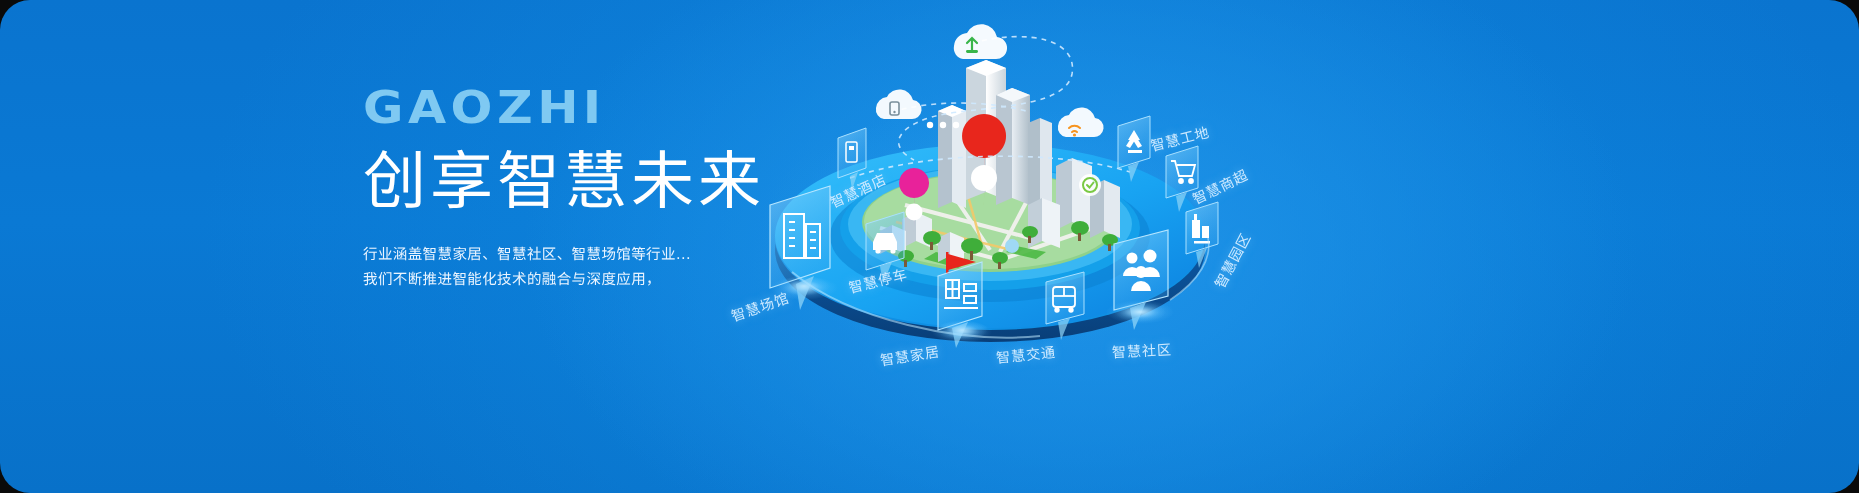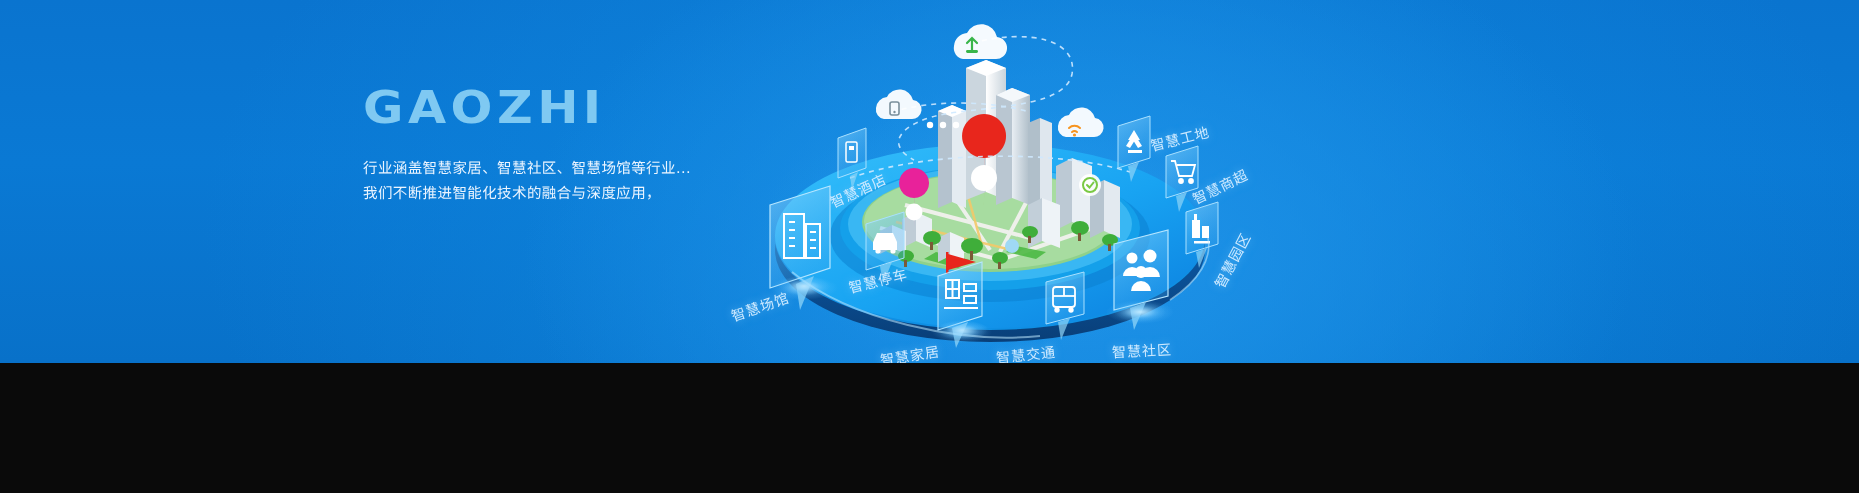--- a/index.html
+++ b/index.html
@@ -2,27 +2,28 @@
 <html lang="zh-CN"><head>
 <meta charset="utf-8">
 <title>GAOZHI Hero Banner</title>
 <style>
   * { margin:0; padding:0; box-sizing:border-box; }
   html,body{ background:#0a0a0a; }
   body { font-family:"Liberation Sans","DejaVu Sans",sans-serif; }
 
   #banner {
     position:relative;
-    width:1859px; height:363px;
+    width:1859px; height:493px;
     overflow:hidden;
     background:#0b7ad4;
     background:
       radial-gradient(ellipse 900px 560px at 1080px 250px, #1f93e8 0%, rgba(31,147,232,0) 62%),
       radial-gradient(ellipse 1200px 700px at 1040px 230px, #0f86de 0%, rgba(15,134,222,0) 70%),
       linear-gradient(180deg,#0a74cf 0%,#0a79d4 45%,#0871c9 100%);
+    border-radius: 30px;
   }
 
   
   #text-block { position:absolute; left:363px; top:86px; width:430px; }
 
   .logo-word {
     font-family:"DejaVu Sans",sans-serif;
     font-weight:bold;
     font-size:44px;
     letter-spacing:4px;
@@ -70,20 +71,21 @@
     text-shadow:0 0 8px rgba(120,205,255,.65);
   }
 </style>
 </head>
 <body>
 
 <div id="banner">
 
   <div id="text-block">
     <div class="logo-word">GAOZHI</div>
+    <div class="headline">创享智慧未来</div>
     <div class="desc">
       <div class="desc-line">行业涵盖智慧家居、智慧社区、智慧场馆等行业...</div>
       <div class="desc-line">我们不断推进智能化技术的融合与深度应用，</div>
     </div>
   </div>
 
   <div id="illustration">
     <svg viewBox="0 0 700 493" xmlns="http://www.w3.org/2000/svg">
       <defs>
         <linearGradient id="discTop" x1="0" y1="0" x2="1" y2="1">

